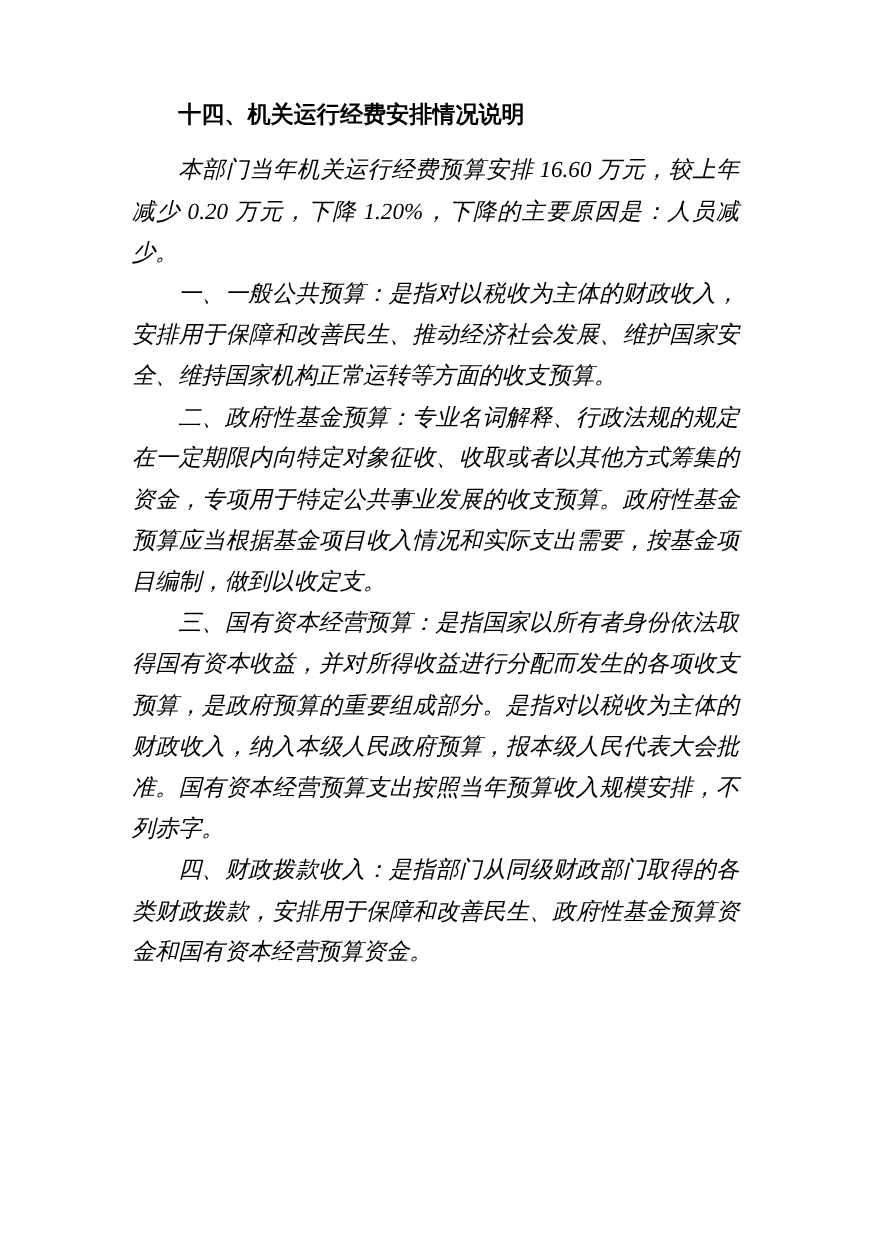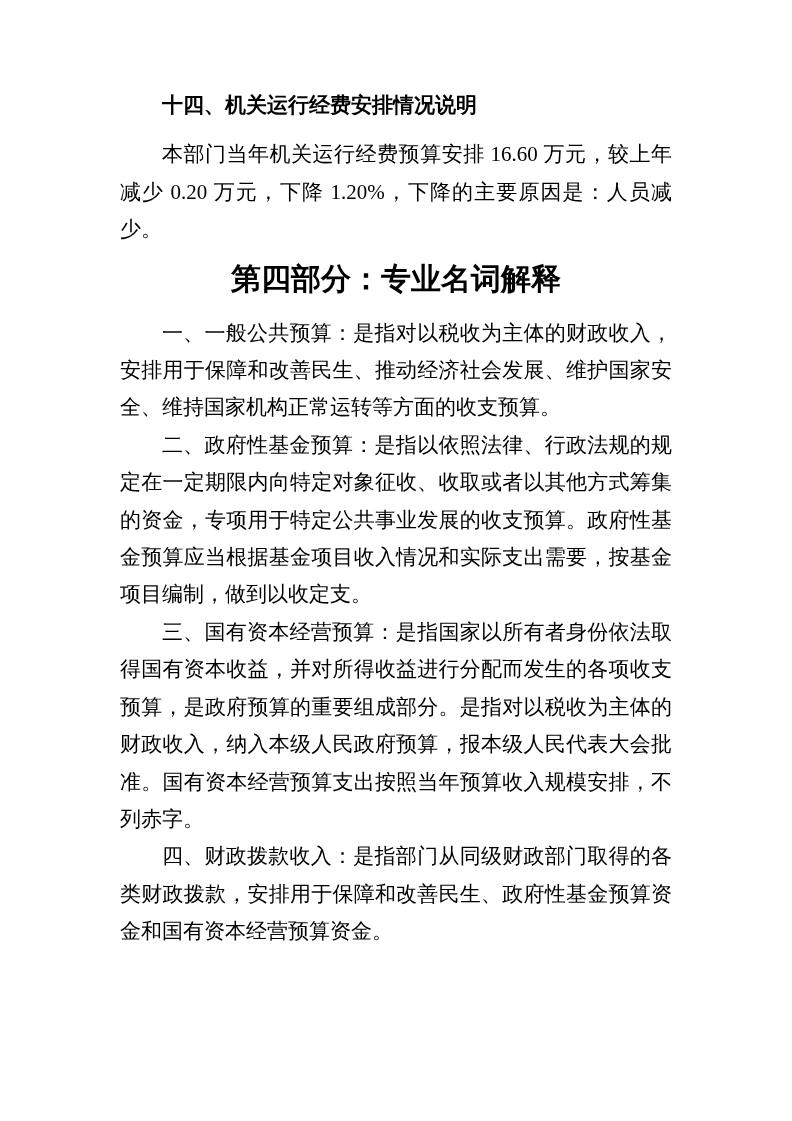--- a/index.html
+++ b/index.html
@@ -27,20 +27,21 @@
     color: #000000;
   }
   .body-para {
     font-family: "Liberation Serif", serif;
     font-size: 21px;
     line-height: 37.4px;
     text-align: justify;
     text-indent: 2em;
     margin: 0;
     color: #000000;
+    font-style: italic;
   }
   .part-title {
     font-family: "Liberation Sans", sans-serif;
     font-weight: bold;
     font-size: 30px;
     line-height: 43px;
     text-align: center;
     text-indent: 0;
     margin: 8px 0 15px 0;
     color: #000000;
@@ -48,24 +49,23 @@
 </style>
 </head>
 <body>
 
 <div class="page">
 
   <h2 class="sec-heading">十四、机关运行经费安排情况说明</h2>
 
   <p class="body-para">本部门当年机关运行经费预算安排 16.60 万元，较上年减少 0.20 万元，下降 1.20%，下降的主要原因是：人员减少。</p>
 
-  <h1 class="part-title">第四部分：专业名词解释</h1>
 
   <p class="body-para">一、一般公共预算：是指对以税收为主体的财政收入，安排用于保障和改善民生、推动经济社会发展、维护国家安全、维持国家机构正常运转等方面的收支预算。</p>
 
-  <p class="body-para">二、政府性基金预算：是指以依照法律、行政法规的规定在一定期限内向特定对象征收、收取或者以其他方式筹集的资金，专项用于特定公共事业发展的收支预算。政府性基金预算应当根据基金项目收入情况和实际支出需要，按基金项目编制，做到以收定支。</p>
+  <p class="body-para">二、政府性基金预算：专业名词解释、行政法规的规定在一定期限内向特定对象征收、收取或者以其他方式筹集的资金，专项用于特定公共事业发展的收支预算。政府性基金预算应当根据基金项目收入情况和实际支出需要，按基金项目编制，做到以收定支。</p>
 
   <p class="body-para">三、国有资本经营预算：是指国家以所有者身份依法取得国有资本收益，并对所得收益进行分配而发生的各项收支预算，是政府预算的重要组成部分。是指对以税收为主体的财政收入，纳入本级人民政府预算，报本级人民代表大会批准。国有资本经营预算支出按照当年预算收入规模安排，不列赤字。</p>
 
   <p class="body-para">四、财政拨款收入：是指部门从同级财政部门取得的各类财政拨款，安排用于保障和改善民生、政府性基金预算资金和国有资本经营预算资金。</p>
 
 
 </div>
 
 </body></html>

